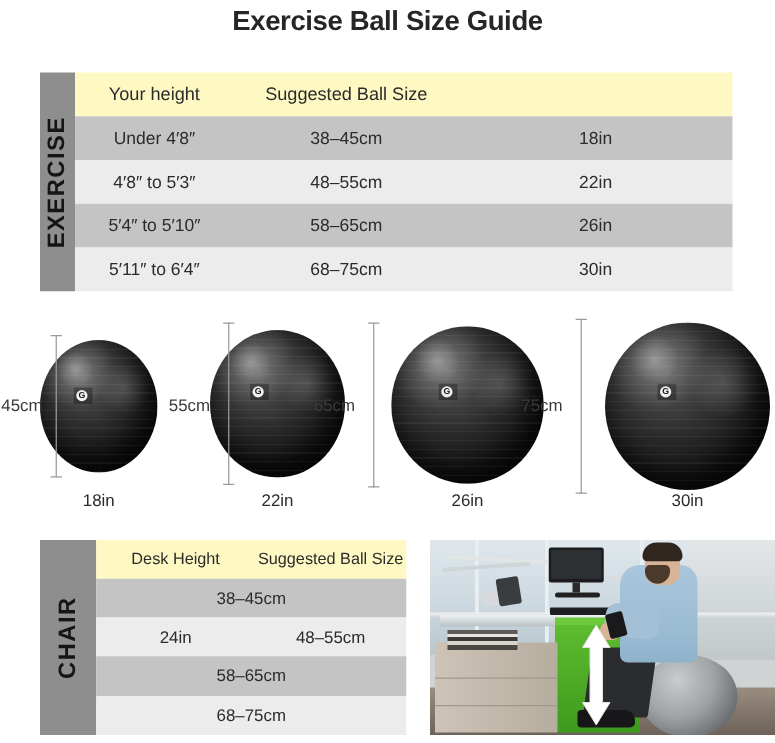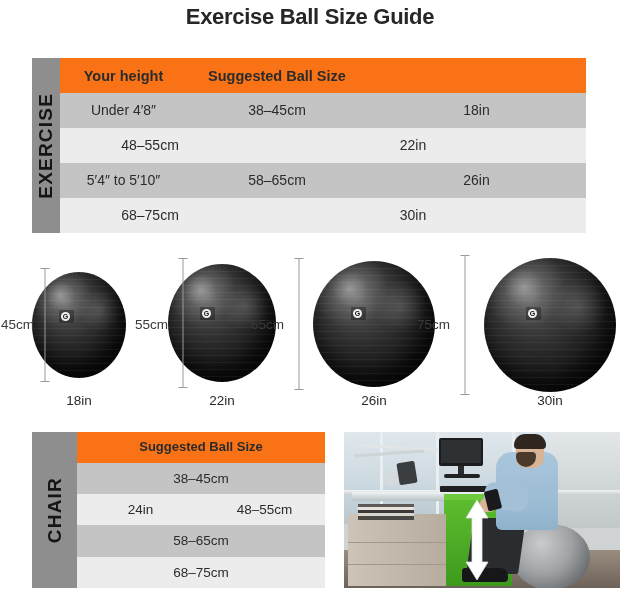--- a/index.html
+++ b/index.html
@@ -37,21 +37,21 @@
     writing-mode: vertical-rl;
     transform: rotate(180deg);
     font-size: 19px;
     font-weight: bold;
     letter-spacing: 1.2px;
     color: #151515;
     white-space: nowrap;
   }
   .grid { flex: 1 1 auto; display: flex; flex-direction: column; }
   .row { display: flex; flex: 1 1 auto; }
-  .row.head { background: #f97316; font-weight: bold; }
+  .row.head { background: #fef9c3; }
   .row.odd  { background: #c4c4c4; }
   .row.even { background: #ececec; }
   .cell {
     display: flex; align-items: center; justify-content: center;
     text-align: center;
     color: #2b2b2b;
     line-height: 1.12;
     padding: 0 2px;
   }
 
@@ -298,31 +298,33 @@
         <div class="cell c1">Suggested Ball Size</div>
       </div>
 
       <div class="row odd">
         <div class="cell c0">Under 4′8″</div>
         <div class="cell c1">38–45cm</div>
         <div class="cell c2">18in</div>
       </div>
 
       <div class="row even">
+        <div class="cell c0">4′8″ to 5′3″</div>
         <div class="cell c1">48–55cm</div>
         <div class="cell c2">22in</div>
       </div>
 
       <div class="row odd">
         <div class="cell c0">5′4″ to 5′10″</div>
         <div class="cell c1">58–65cm</div>
         <div class="cell c2">26in</div>
       </div>
 
       <div class="row even">
+        <div class="cell c0">5′11″ to 6′4″</div>
         <div class="cell c1">68–75cm</div>
         <div class="cell c2">30in</div>
       </div>
 
     </div>
   </div>
 
   <div id="balls">
 
     <div class="ball-wrap" style="left:32px; top:32px; width:94px; height:106px;">
@@ -407,20 +409,21 @@
 
   </div>
 
   <div class="table-block" id="chair-table">
     <div class="side-label">
       <span>CHAIR</span>
     </div>
     <div class="grid">
 
       <div class="row head">
+        <div class="cell c0">Desk Height</div>
         <div class="cell c1">Suggested Ball Size</div>
       </div>
 
       <div class="row odd">
         <div class="cell c1">38–45cm</div>
       </div>
 
       <div class="row even">
         <div class="cell c0">24in</div>
         <div class="cell c1">48–55cm</div>

